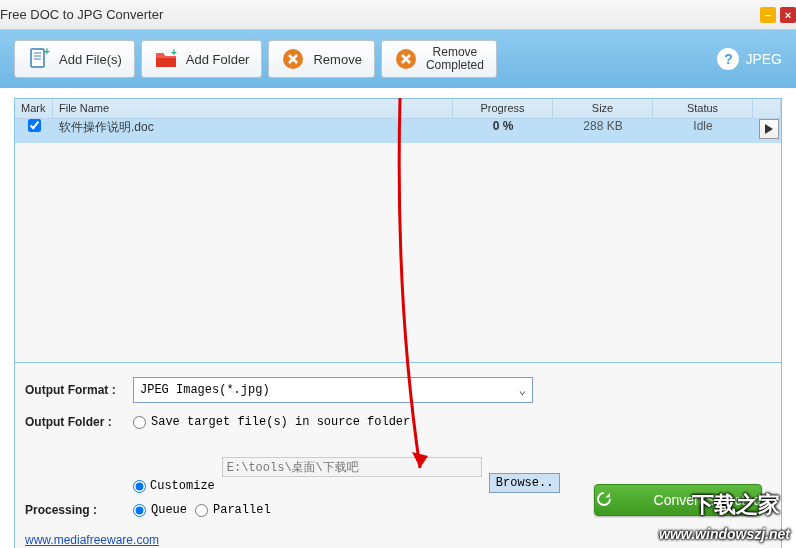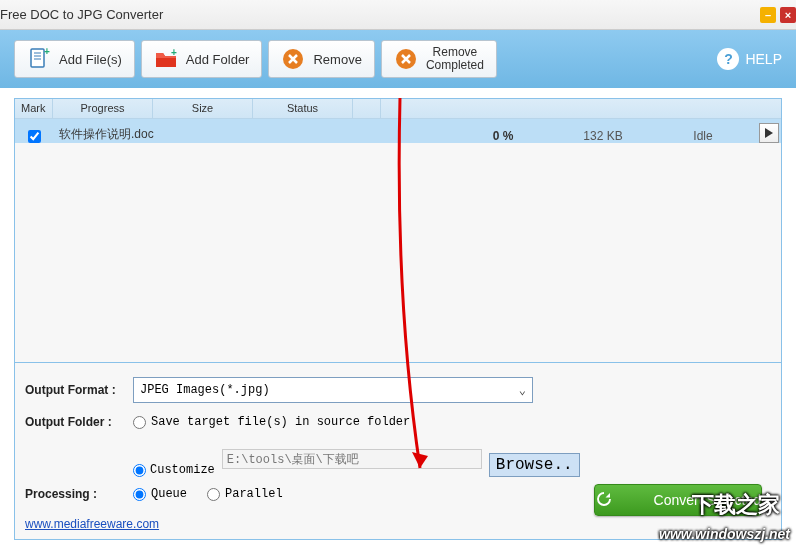--- a/index.html
+++ b/index.html
@@ -97,21 +97,21 @@
 .col-prog { width: 100px; text-align: center; }
 .col-size { width: 100px; text-align: center; }
 .col-stat { width: 100px; text-align: center; }
 .col-act { width: 28px; }
 .trow {
   display: flex;
   height: 24px;
   background: #bcdef6;
   font-size: 12px;
   color: #333;
-  align-items: flex-end;
+  align-items: flex-start;
 }
 .trow > div { padding: 0 6px; }
 .trow .col-mark { display: flex; justify-content: center; }
 .trow .col-name { color: #3a3a3a; }
 .trow .col-prog { color: #333; font-weight: bold; }
 .trow .col-size, .trow .col-stat { text-align: center; color: #555; }
 .playbtn {
   width: 20px; height: 20px;
   background: linear-gradient(#fff,#eee);
   border:1px solid #999;
@@ -138,24 +138,24 @@
 }
 .select .chev { position: absolute; right: 6px; color: #444; }
 .radio-row { display: flex; align-items: flex-end; gap: 1px; font-family: "Courier New", monospace; font-size: 12px; }
 .radio-row input[type=radio] { margin-right: 4px; }
 .radio-row.sub { margin-left: 108px; margin-bottom: 10px; }
 .path {
   font-family: "Courier New", monospace; font-size: 12px;
   background: #f4f4f4; border: 1px solid #ccc;
   padding: 2px 4px; width: 260px; height: 20px;
   color: #777;
-  margin: 8px 6px;
+  margin: 16px 6px;
 }
 .browse {
-  font-family: "Courier New", monospace; font-size: 16px;
+  font-family: "Courier New", monospace; font-size: 12px;
   background: #cde1f5; border: 1px solid #7d9ec0;
   padding: 2px 6px; cursor: pointer;
 }
 .convert {
   position: absolute;
   right: 34px;
   bottom: 30px;
   width: 168px; height: 32px;
   background: linear-gradient(#5fbb3f, #3d9a1f);
   border: 1px solid #358a1b;
@@ -231,40 +231,41 @@
           <path d="M8 8 L16 16 M16 8 L8 16" stroke="#fff" stroke-width="2.5"></path>
         </svg>
     </span>
     <div class="two-line">
       <div>Remove</div>
       <div>Completed</div>
     </div>
   </div>
   <div class="help">
     <span class="q">?</span>
-    <span>HELP</span>
+    <span>JPEG</span>
   </div>
 </div>
 
 <div class="content">
   <div class="table">
     <div class="thead">
       <div class="col-mark">Mark</div>
+      <div class="col-name">File Name</div>
       <div class="col-prog">Progress</div>
       <div class="col-size">Size</div>
       <div class="col-stat">Status</div>
       <div class="col-act"></div>
     </div>
     <div class="trow">
       <div class="col-mark">
           <input type="checkbox" checked="" style="">
         </div>
       <div class="col-name">软件操作说明.doc</div>
       <div class="col-prog">0 %</div>
-      <div class="col-size">132 KB</div>
+      <div class="col-size">288 KB</div>
       <div class="col-stat">Idle</div>
       <div class="col-act">
         <div class="playbtn">
           <svg width="8" height="10" viewBox="0 0 8 10">
               <path d="M0 0 L8 5 L0 10 Z" fill="#333"></path>
             </svg>
         </div>
       </div>
     </div>
   </div>
@@ -287,21 +288,21 @@
     <div class="radio-row sub">
       <label style="display:flex;align-items:center;">
         <input type="radio" name="folder" checked="" style="">
         <span>Customize</span>
       </label>
       <input class="path" type="text" readonly="" value="E:\tools\桌面\下载吧" style="">
       <span class="browse">Browse..</span>
     </div>
     <div class="row" style="margin-bottom:16px;">
       <div class="lbl">Processing :</div>
-      <label class="radio-row" style="margin-right:20px;">
+      <label class="radio-row" style="margin-right:8px;">
         <input type="radio" name="proc" checked="" style="">
         <span>Queue</span>
       </label>
       <label class="radio-row">
         <input type="radio" name="proc" style="">
         <span>Parallel</span>
       </label>
     </div>
     <a class="link">www.mediafreeware.com</a>
   </div>

